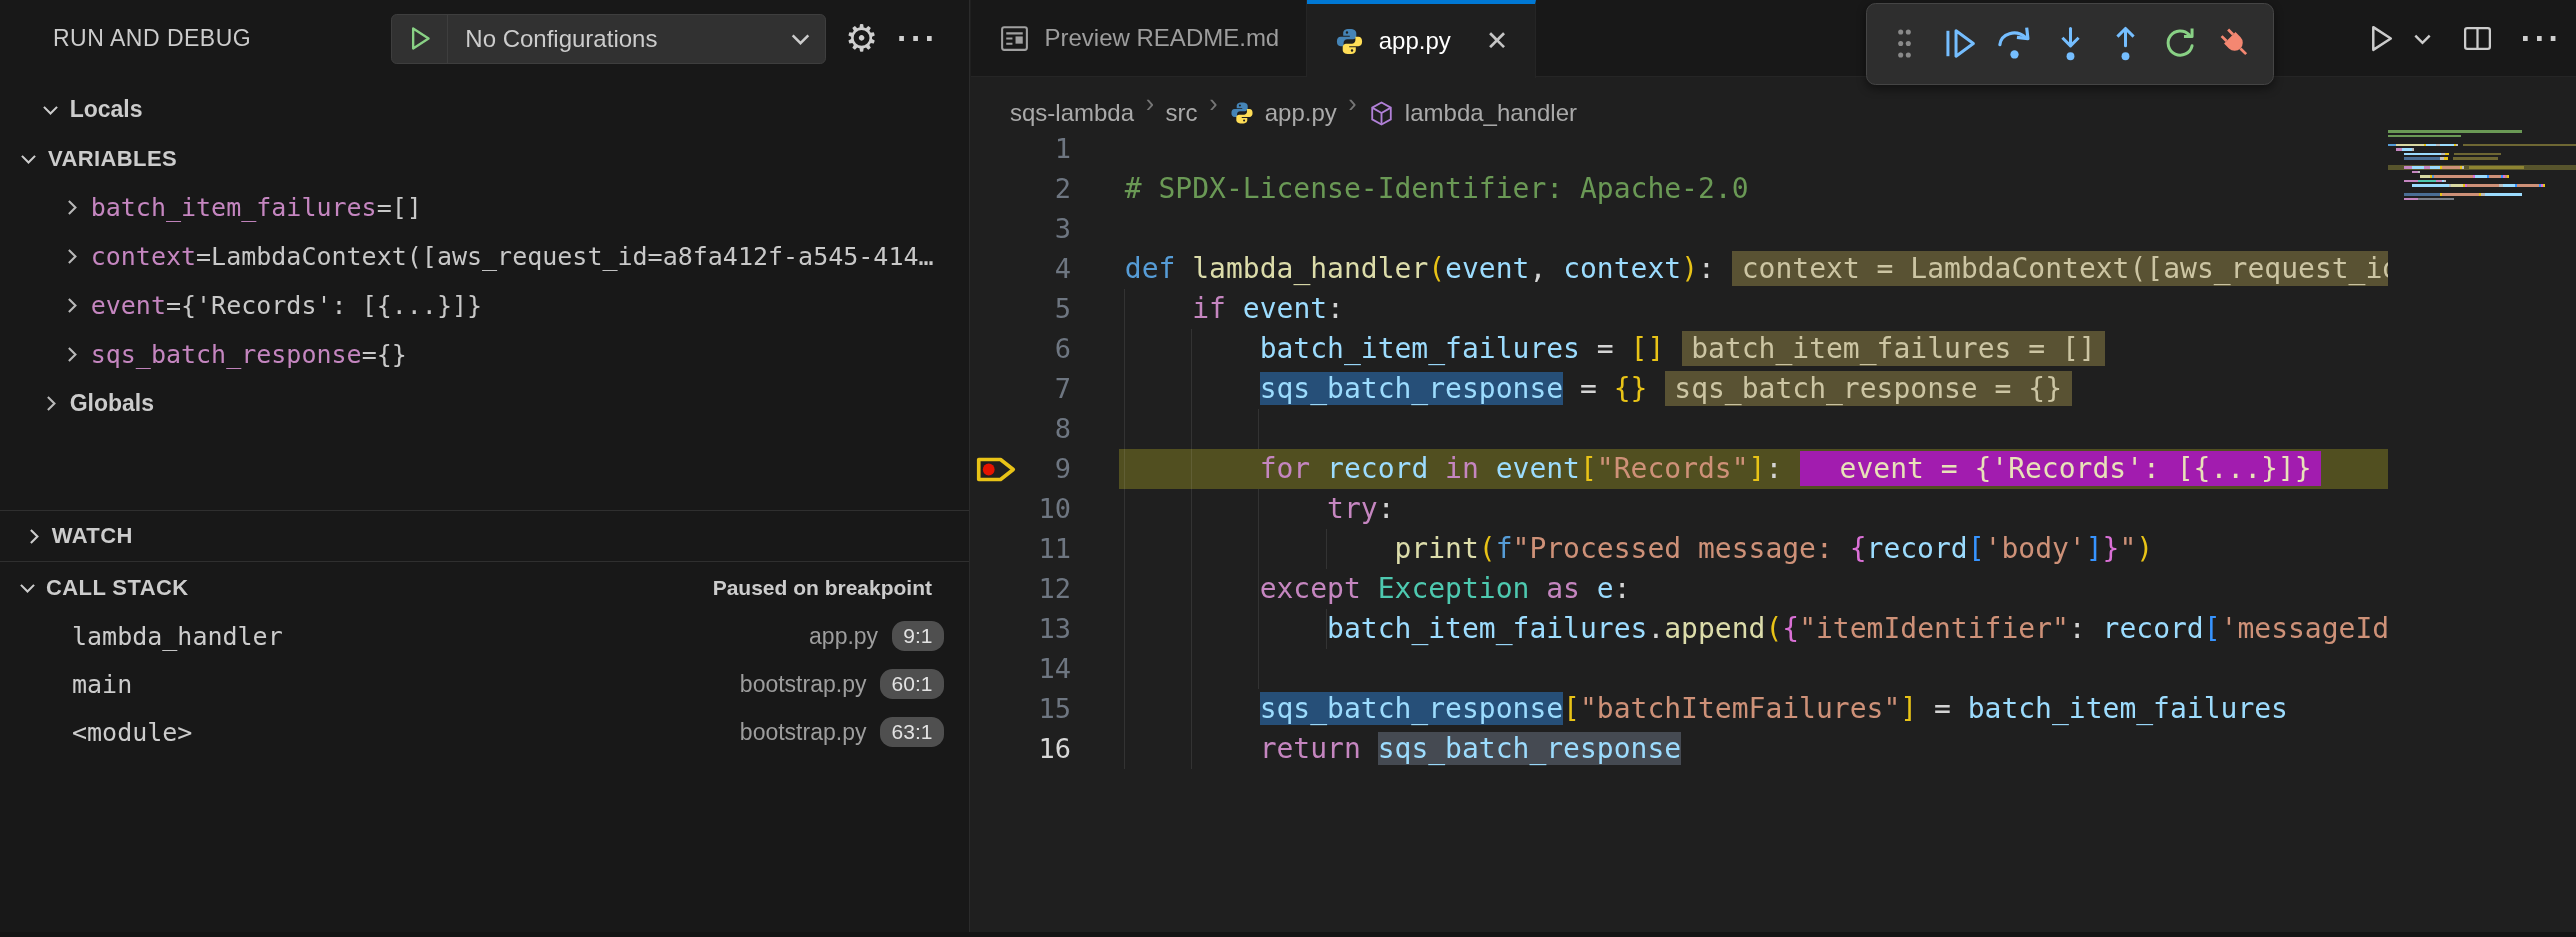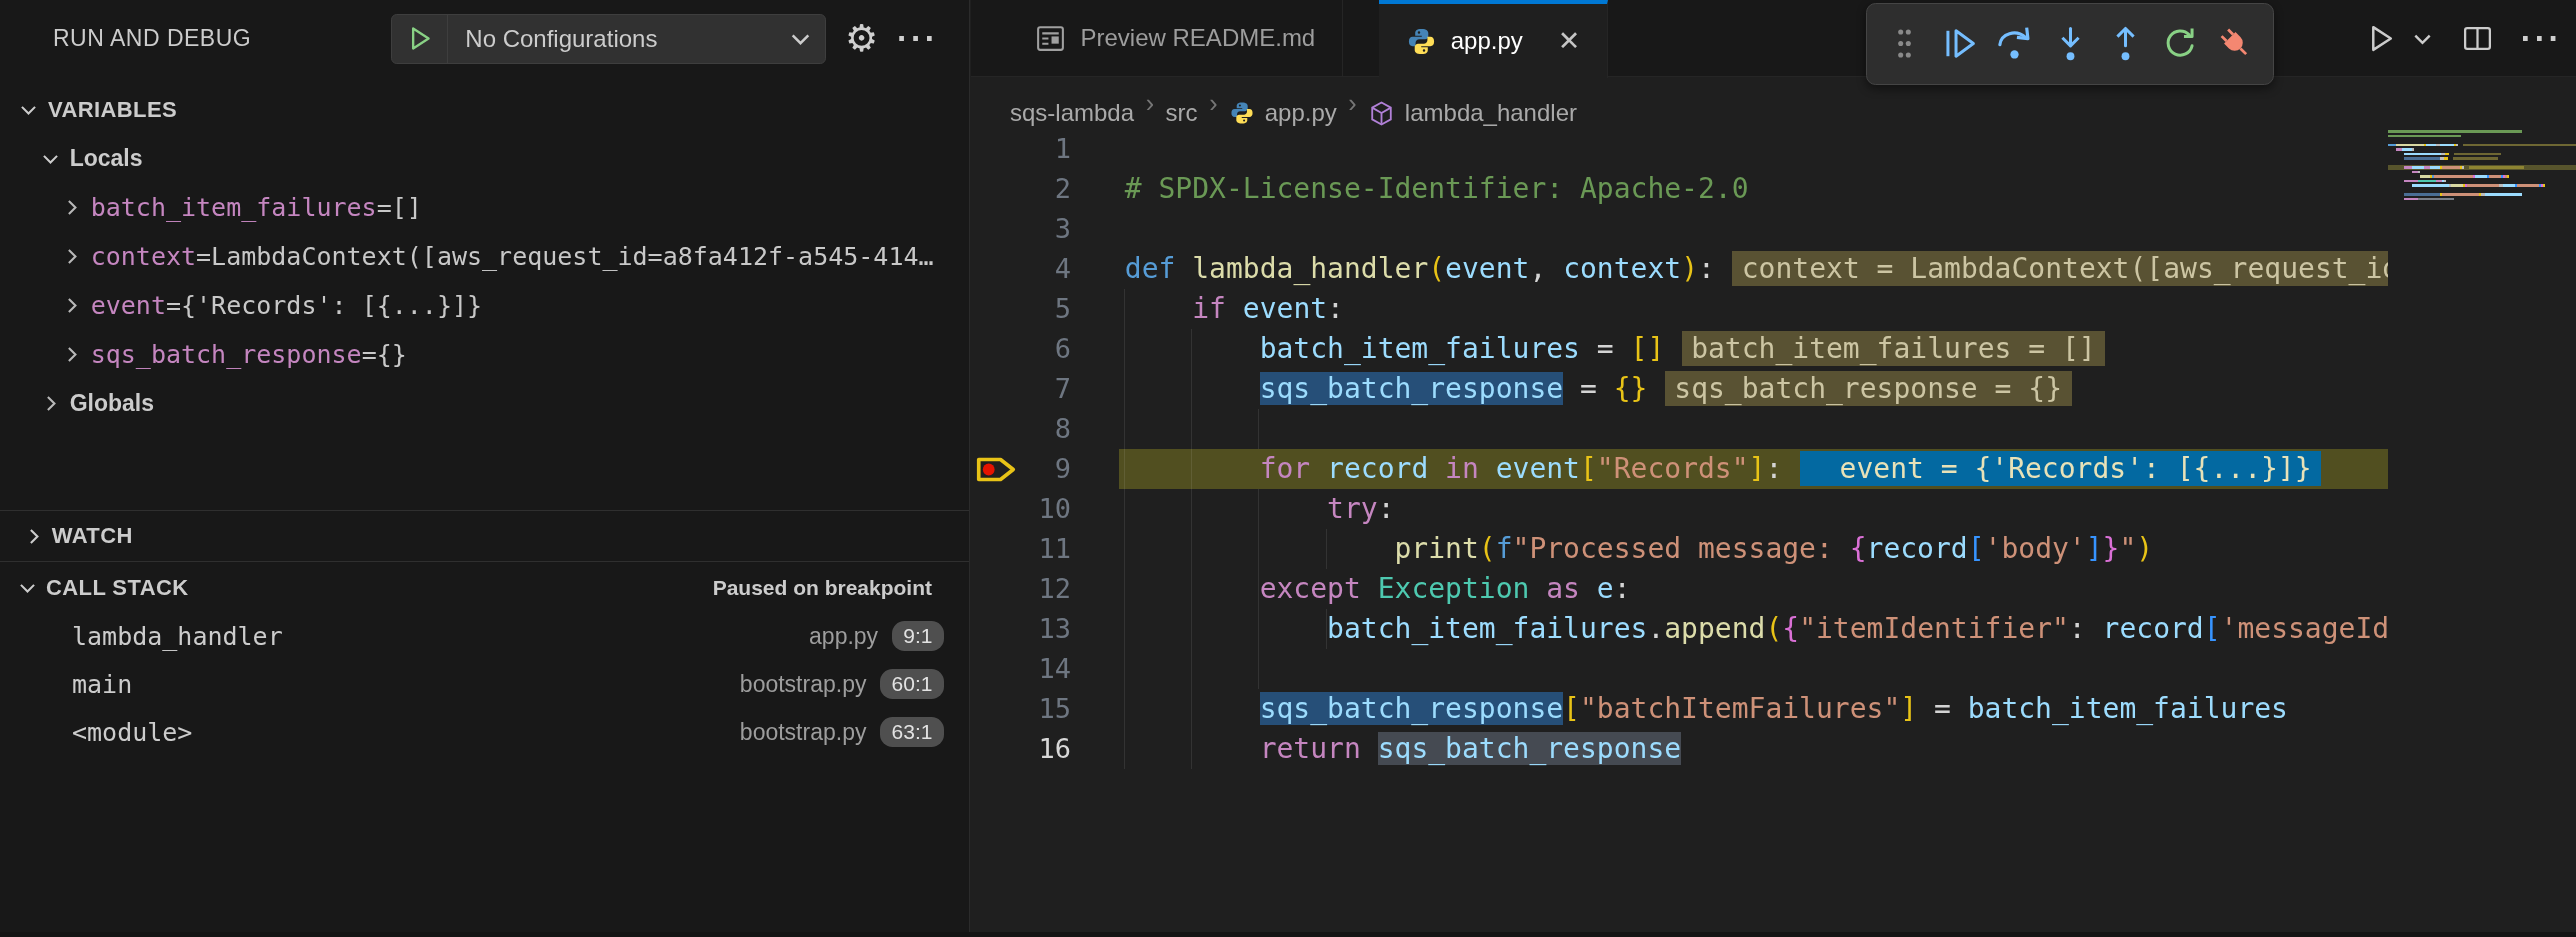--- a/index.html
+++ b/index.html
@@ -30,21 +30,21 @@
   #stack-status { margin-left:auto; margin-right:37px; font-size:21px; font-weight:bold; color:#cccccc; }
   #sb-frames { position:absolute; left:0; top:612px; width:100%; }
   .frame-row { height:48px; display:flex; align-items:center; padding-left:72px; padding-right:25px; }
   .frame-name { font-family:"DejaVu Sans Mono", monospace; font-size:25px; color:#cccccc; }
   .frame-file { margin-left:auto; font-size:23px; color:#9d9d9d; }
   .frame-pos { margin-left:13.5px; background:#4f4f4f; color:#e2e2e2; font-size:21px; border-radius:12.5px; padding:2.9px 11.6px; }
 
   
   #editor { position:absolute; left:971px; top:0; width:1605px; height:938px; background:#1f1f1f; }
   #tabbar { position:absolute; left:0; top:0; width:100%; height:77px; background:#181818; border-bottom:1px solid #252525; display:flex; }
-  .tab { display:flex; align-items:center; padding:0 27px; border-right:1px solid #252525; font-size:24px; color:#9d9d9d; cursor:pointer;margin-left:36px; }
+  .tab { display:flex; align-items:center; padding:0 27px; border-right:1px solid #252525; font-size:24px; color:#9d9d9d; cursor:pointer; }
   .tab .tab-icon { margin-right:13.5px; display:flex; }
   .tab.active { background:#1f1f1f; color:#ffffff; border-top:4.8px solid #0078d4; height:78px; }
   .tab-close { margin-left:35px; font-size:27px; color:#c5c5c5; cursor:pointer; }
   #editor-actions { position:absolute; right:13.5px; top:0; height:77px; display:flex; align-items:center; gap:27px; }
   .ed-act { display:flex; align-items:center; cursor:pointer; }
   #ed-dots { font-size:33px; font-weight:bold; letter-spacing:2.9px; color:#cfcfcf; }
 
   #debug-toolbar { position:absolute; left:895px; top:2.9px; width:408px; height:82px; background:#2e2e2e; border:1px solid #454545; border-radius:9.6px; box-shadow:0 3.9px 9.6px rgba(0,0,0,.45); display:flex; align-items:center; justify-content:space-between; padding:0 17.3px; z-index:5; }
   .dbg-btn { width:40px; height:40px; display:flex; align-items:center; justify-content:center; cursor:pointer; }
 
@@ -59,21 +59,21 @@
   .lnum { flex:0 0 50px; text-align:right; font-family:"DejaVu Sans Mono", monospace; font-size:27px; line-height:40px; color:#6e7681; }
   .lnum.active { color:#d7d7d7; }
   .code-body { flex:1; margin-left:48px; padding-left:5.8px; position:relative; font-family:"DejaVu Sans Mono", monospace; font-size:28px; line-height:40px; white-space:pre; overflow:hidden; }
   .code-row.current .code-body { background:#514f20; }
   .guide { position:absolute; top:0; bottom:0; width:1px; background:rgba(255,255,255,0.09); }
   .tk-com{color:#6a9955} .tk-kw{color:#c586c0} .tk-kw2{color:#569cd6} .tk-fn{color:#dcdcaa}
   .tk-var{color:#9cdcfe} .tk-str{color:#ce9178} .tk-b1{color:#e8c317} .tk-b2{color:#da70d6}
   .tk-b3{color:#3794ff} .tk-pln{color:#d4d4d4} .tk-cls{color:#4ec9b0} .tk-ws{}
   .hl-blue{background:#264f78} .hl-grey{background:#454a52}
   .hint { margin-left:17.3px; padding:1px 9.6px; background:#595233; color:#ccc5a3; }
-  .hint.strong { background:#0369a1; color:#e8e2b8;padding-left:40px; }
+  .hint.strong { background:#a21caf; color:#e8e2b8;padding-left:40px; }
 
   
   #minimap { position:absolute; left:1417px; top:129px; width:189px; height:154px; overflow:hidden; cursor:pointer; }
   .mm-line { height:4.5px; white-space:nowrap; font-size:0; }
   .mm-tok { display:inline-block; height:2.5px; margin-top:1px; vertical-align:top; }
 
   #bottom-strip { position:absolute; left:0; bottom:0; width:100%; height:5.8px; background:#141414; }
   svg { display:block; }
 </style>
 </head>
@@ -93,35 +93,35 @@
         <svg width="25" height="25" viewBox="0 0 16 16" fill="none" stroke="#cccccc" stroke-width="1.6">
             <path d="M3 6l5 5 5-5"></path>
           </svg>
       </div>
     </div>
     <div id="sb-gear">⚙</div>
     <div id="sb-dots">···</div>
   </div>
 
   <div id="sb-vars">
-      <div class="sb-row" style="padding-left: 17.3px;">
+      <div class="sb-row" style="padding-left: 39px;">
         <span class="chev">
           <svg width="21" height="21" viewBox="0 0 16 16" fill="none" stroke="#cccccc" stroke-width="1.6">
             <path d="M3 6l5 5 5-5"></path>
           </svg>
         </span>
-        <span class="sec-label">VARIABLES</span>
-      </div>
-      <div class="sb-row" style="padding-left: 39px;">
+        <span class="scope-label">Locals</span>
+      </div>
+      <div class="sb-row" style="padding-left: 17.3px;">
         <span class="chev">
           <svg width="21" height="21" viewBox="0 0 16 16" fill="none" stroke="#cccccc" stroke-width="1.6">
             <path d="M3 6l5 5 5-5"></path>
           </svg>
         </span>
-        <span class="scope-label">Locals</span>
+        <span class="sec-label">VARIABLES</span>
       </div>
       <div class="sb-row" style="padding-left: 60px;">
         <span class="chev">
           <svg width="21" height="21" viewBox="0 0 16 16" fill="none" stroke="#b8b8b8" stroke-width="1.6">
             <path d="M6 3l5 5-5 5"></path>
           </svg>
         </span>
         <span class="var-name">batch_item_failures</span>
         <span class="var-sep"> = </span>
         <span class="var-val">[]</span>

